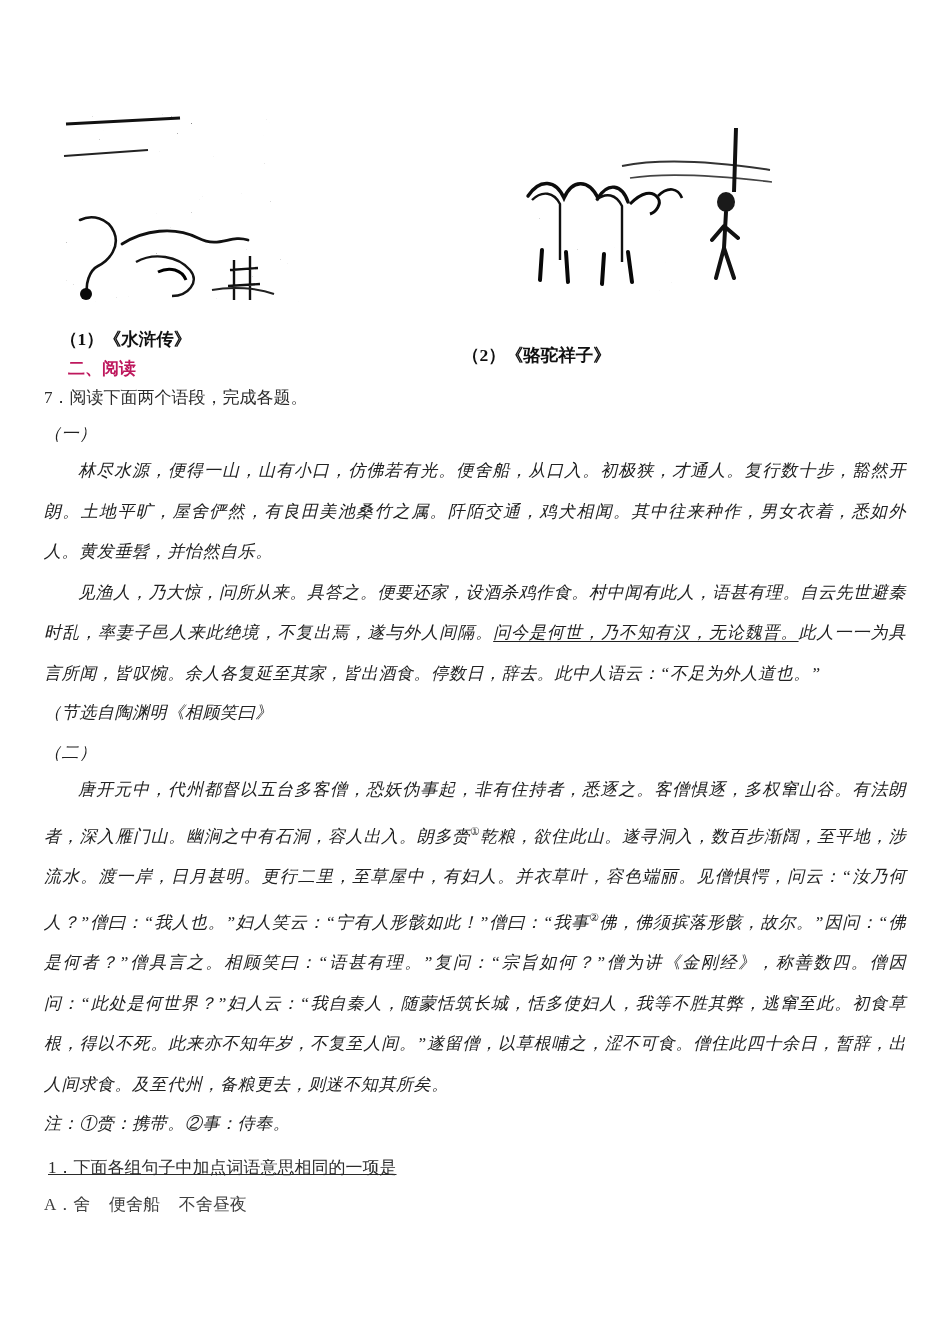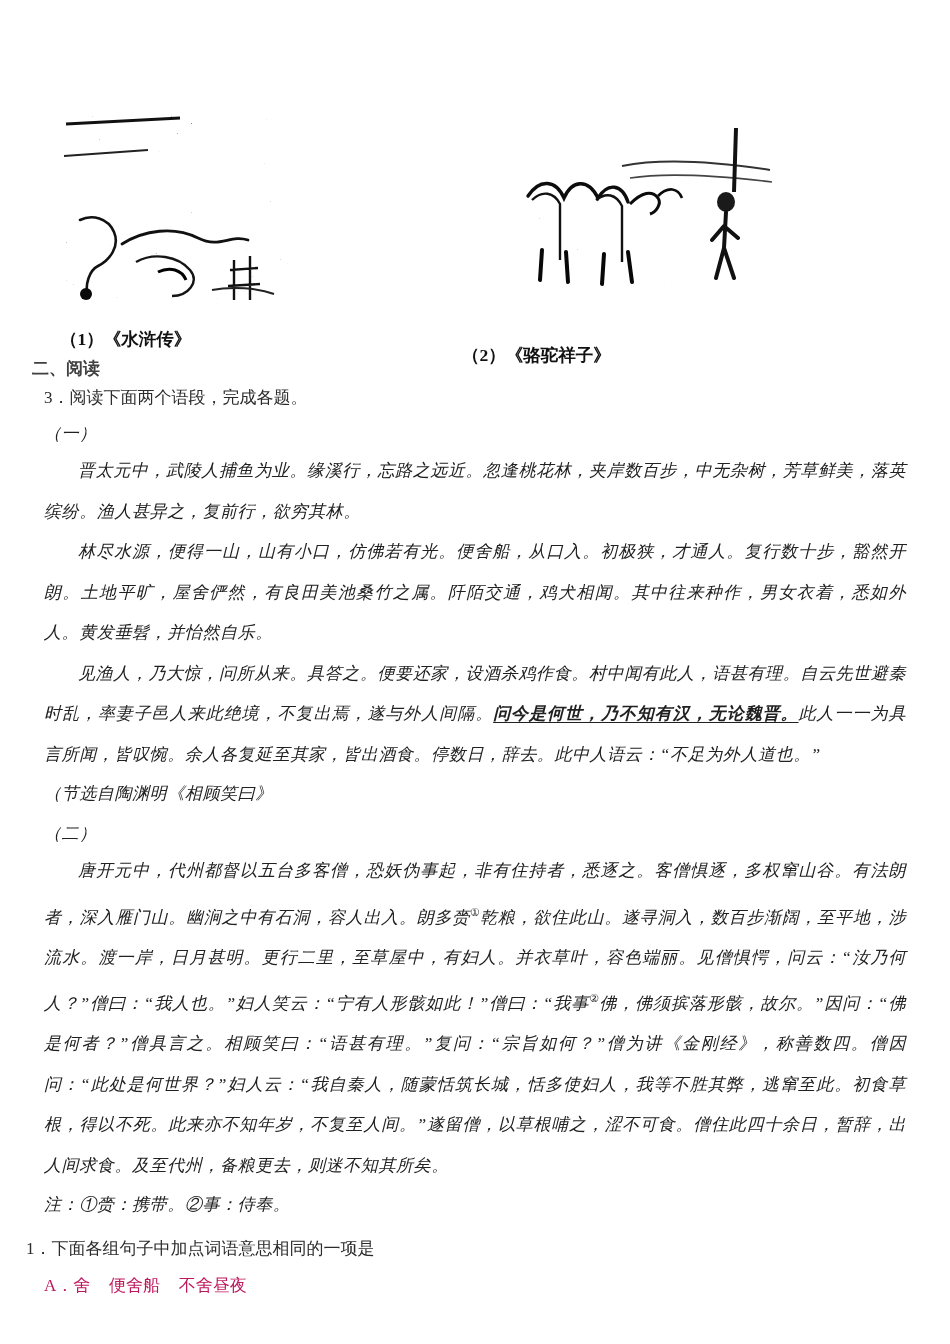--- a/index.html
+++ b/index.html
@@ -71,23 +71,23 @@
     left: 0;
     top: 356px;
     width: 950px;
   }
 
   .section-head {
     font-family: "Liberation Serif", "DejaVu Serif", serif;
     font-weight: 700;
     font-size: 17px;
     line-height: 25px;
-    margin: 0 0 2px 32px;
-    white-space: nowrap;
-    color: #404040;
+    margin: 0 0 2px 68px;
+    white-space: nowrap;
+    color: #be185d;
   }
 
   .q-line {
     font-family: "Liberation Serif", "DejaVu Serif", serif;
     font-weight: 400;
     font-size: 17px;
     line-height: 30px;
     margin: 0 0 0 44px;
     color: #2b2b2b;
     white-space: nowrap;
@@ -121,46 +121,47 @@
   .source {
     margin: 0 44px 0 44px;
     line-height: 38px;
     white-space: nowrap;
   }
   .note-line {
     margin: 0 44px 0 44px;
     line-height: 38px;
     white-space: nowrap;
   }
-  .u { text-decoration: underline; text-underline-offset: 3px; font-weight: bold; }
+  .u { text-decoration: underline; text-underline-offset: 3px; }
   .sup {
     font-size: 11px;
     vertical-align: super;
     font-style: normal;
     letter-spacing: 0;
   }
 
   
   .questions {
     margin-top: 6px;
   }
   .q-stem {
     font-family: "Liberation Serif", "DejaVu Serif", serif;
     font-size: 17px;
     line-height: 37px;
-    margin: 0 0 0 26px;
+    margin: 0 0 0 48px;
     color: #2b2b2b;
     white-space: nowrap;
+    text-decoration: underline;
   }
   .q-opt {
     font-family: "Liberation Serif", "DejaVu Serif", serif;
     font-size: 17px;
     line-height: 37px;
     margin: 0 0 0 44px;
-    color: #be185d;
+    color: #404040;
     white-space: nowrap;
   }
   .gap { display: inline-block; width: 1.1em; }
 </style>
 </head>
 <body>
 
 <div class="page">
 
   <div class="figure-row">
@@ -280,27 +281,26 @@
 
   <div class="caption-row">
     <div class="caption caption-1">（1）《水浒传》</div>
     <div class="caption caption-2">（2）《骆驼祥子》</div>
   </div>
 
   <div class="content">
 
     <div class="section-head">二、阅读</div>
 
-    <div class="q-line">3．阅读下面两个语段，完成各题。</div>
+    <div class="q-line">7．阅读下面两个语段，完成各题。</div>
 
     <div class="passage">
 
       <div class="kai pmark">（一）</div>
 
-      <div class="kai ptext">晋太元中，武陵人捕鱼为业。缘溪行，忘路之远近。忽逢桃花林，夹岸数百步，中无杂树，芳草鲜美，落英缤纷。渔人甚异之，复前行，欲穷其林。</div>
 
       <div class="kai ptext">林尽水源，便得一山，山有小口，仿佛若有光。便舍船，从口入。初极狭，才通人。复行数十步，豁然开朗。土地平旷，屋舍俨然，有良田美池桑竹之属。阡陌交通，鸡犬相闻。其中往来种作，男女衣着，悉如外人。黄发垂髫，并怡然自乐。</div>
 
       <div class="kai ptext"><span>见渔人，乃大惊，问所从来。具答之。便要还家，设酒杀鸡作食。村中闻有此人，语甚有理。自云先世避秦时乱，率妻子邑人来此绝境，不复出焉，遂与外人间隔。</span><span class="u">问今是何世，乃不知有汉，无论魏晋。</span><span>此人一一为具言所闻，皆叹惋。余人各复延至其家，皆出酒食。停数日，辞去。此中人语云：“不足为外人道也。”</span></div>
 
       <div class="kai source">（节选自陶渊明《相顾笑曰》</div>
     </div>
 
     <div class="passage">
 

